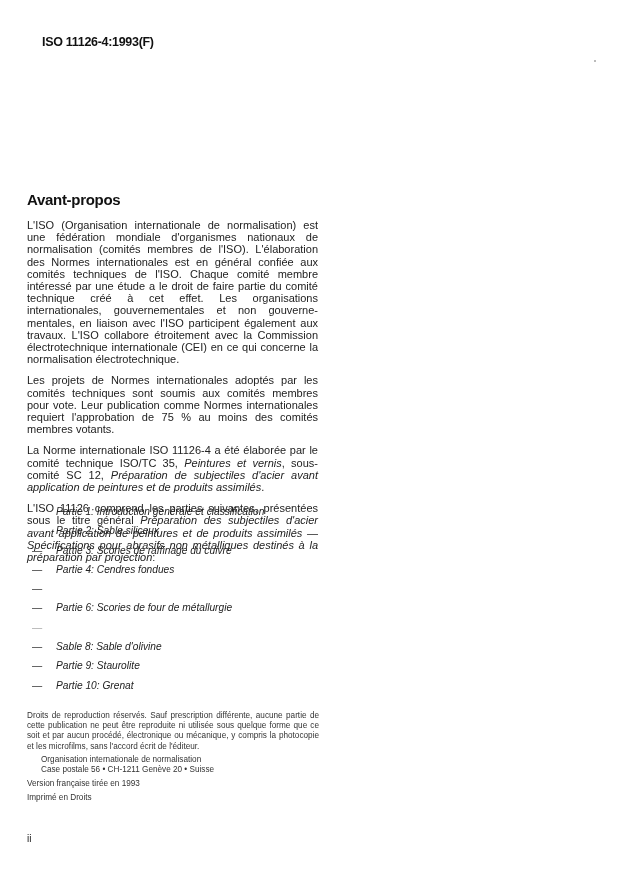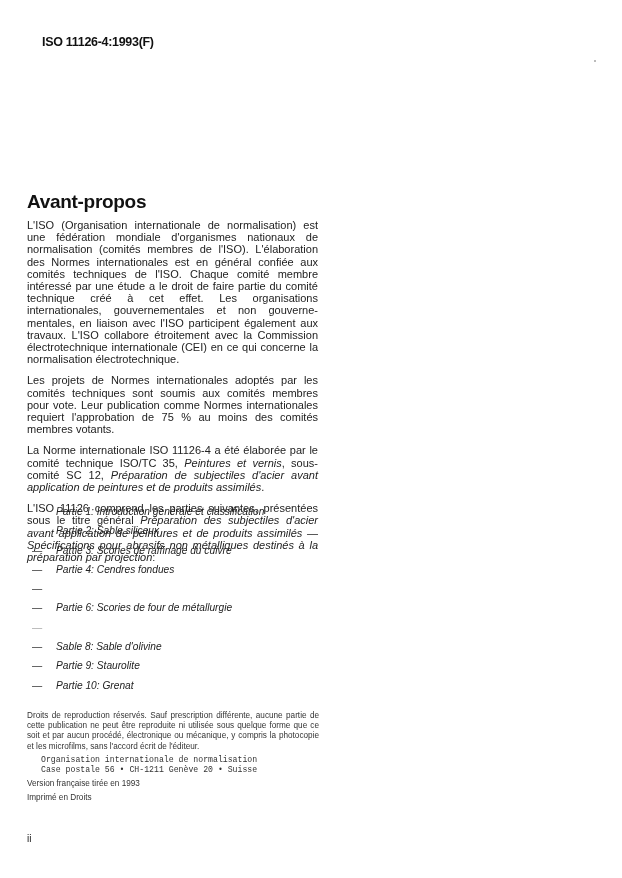--- a/index.html
+++ b/index.html
@@ -1,36 +1,36 @@
 <!DOCTYPE html>
 <html><head>
 <meta charset="utf-8">
 <style>
   html, body { margin: 0; padding: 0; background: #ffffff; }
   body { width: 622px; height: 878px; position: relative; overflow: hidden;
          font-family: "Liberation Sans", "DejaVu Sans", sans-serif; color: #1a1a1a; }
   .doc-id { position: absolute; left: 25px; top: 35px; font-weight: bold; font-size: 12.5px;
             letter-spacing: -0.3px; color: #111; margin-left: 17px; }
   .speck { position: absolute; width: 2px; height: 2px; background: #bbb; }
-  .heading { position: absolute; left: 27px; top: 191px; font-weight: bold; font-size: 19px;
+  .heading { position: absolute; left: 27px; top: 191px; font-weight: bold; font-size: 15px;
              letter-spacing: -0.3px; color: #111; margin: 0; }
   .body { position: absolute; left: 27px; top: 219px; width: 291px; font-size: 11px;
           line-height: 12.2px; color: #222; }
   .body p { margin: 0 0 9px 0; text-align: justify; hyphens: manual; }
   .body i { font-style: italic; }
   .parts { list-style: none; margin: 0; padding: 0; position: absolute; left: 32px; top: 506px; }
   .parts li { font-style: italic; font-size: 10.2px; height: 19.3px; line-height: 12px;
               color: #222; display: flex; }
   .parts .dash { width: 24px; font-style: normal; color: #333; }
   .parts .dash.light { color: #aaa; }
   .copyright { position: absolute; left: 27px; top: 711px; width: 292px; font-size: 8.2px;
                line-height: 10.2px; color: #333; }
   .copyright p { margin: 0; text-align: justify; }
   .copyright .mark { margin-bottom: 3px; }
-  .copyright .addr { margin: 3px 0 2px 14px; font-family: Liberation Mono, monospace; }
+  .copyright .addr { margin: 3px 0 2px 14px; }
   .copyright .line { margin-top: 4px; }
   .page-num { position: absolute; left: 27px; top: 833px; font-size: 10px; color: #222; }
 </style>
 </head>
 <body>
 
 <div class="doc-id">ISO 11126-4:1993(F)</div>
 <div class="speck" style="left:594px;top:60px;"></div>
 
 <h1 class="heading">Avant-propos</h1>

